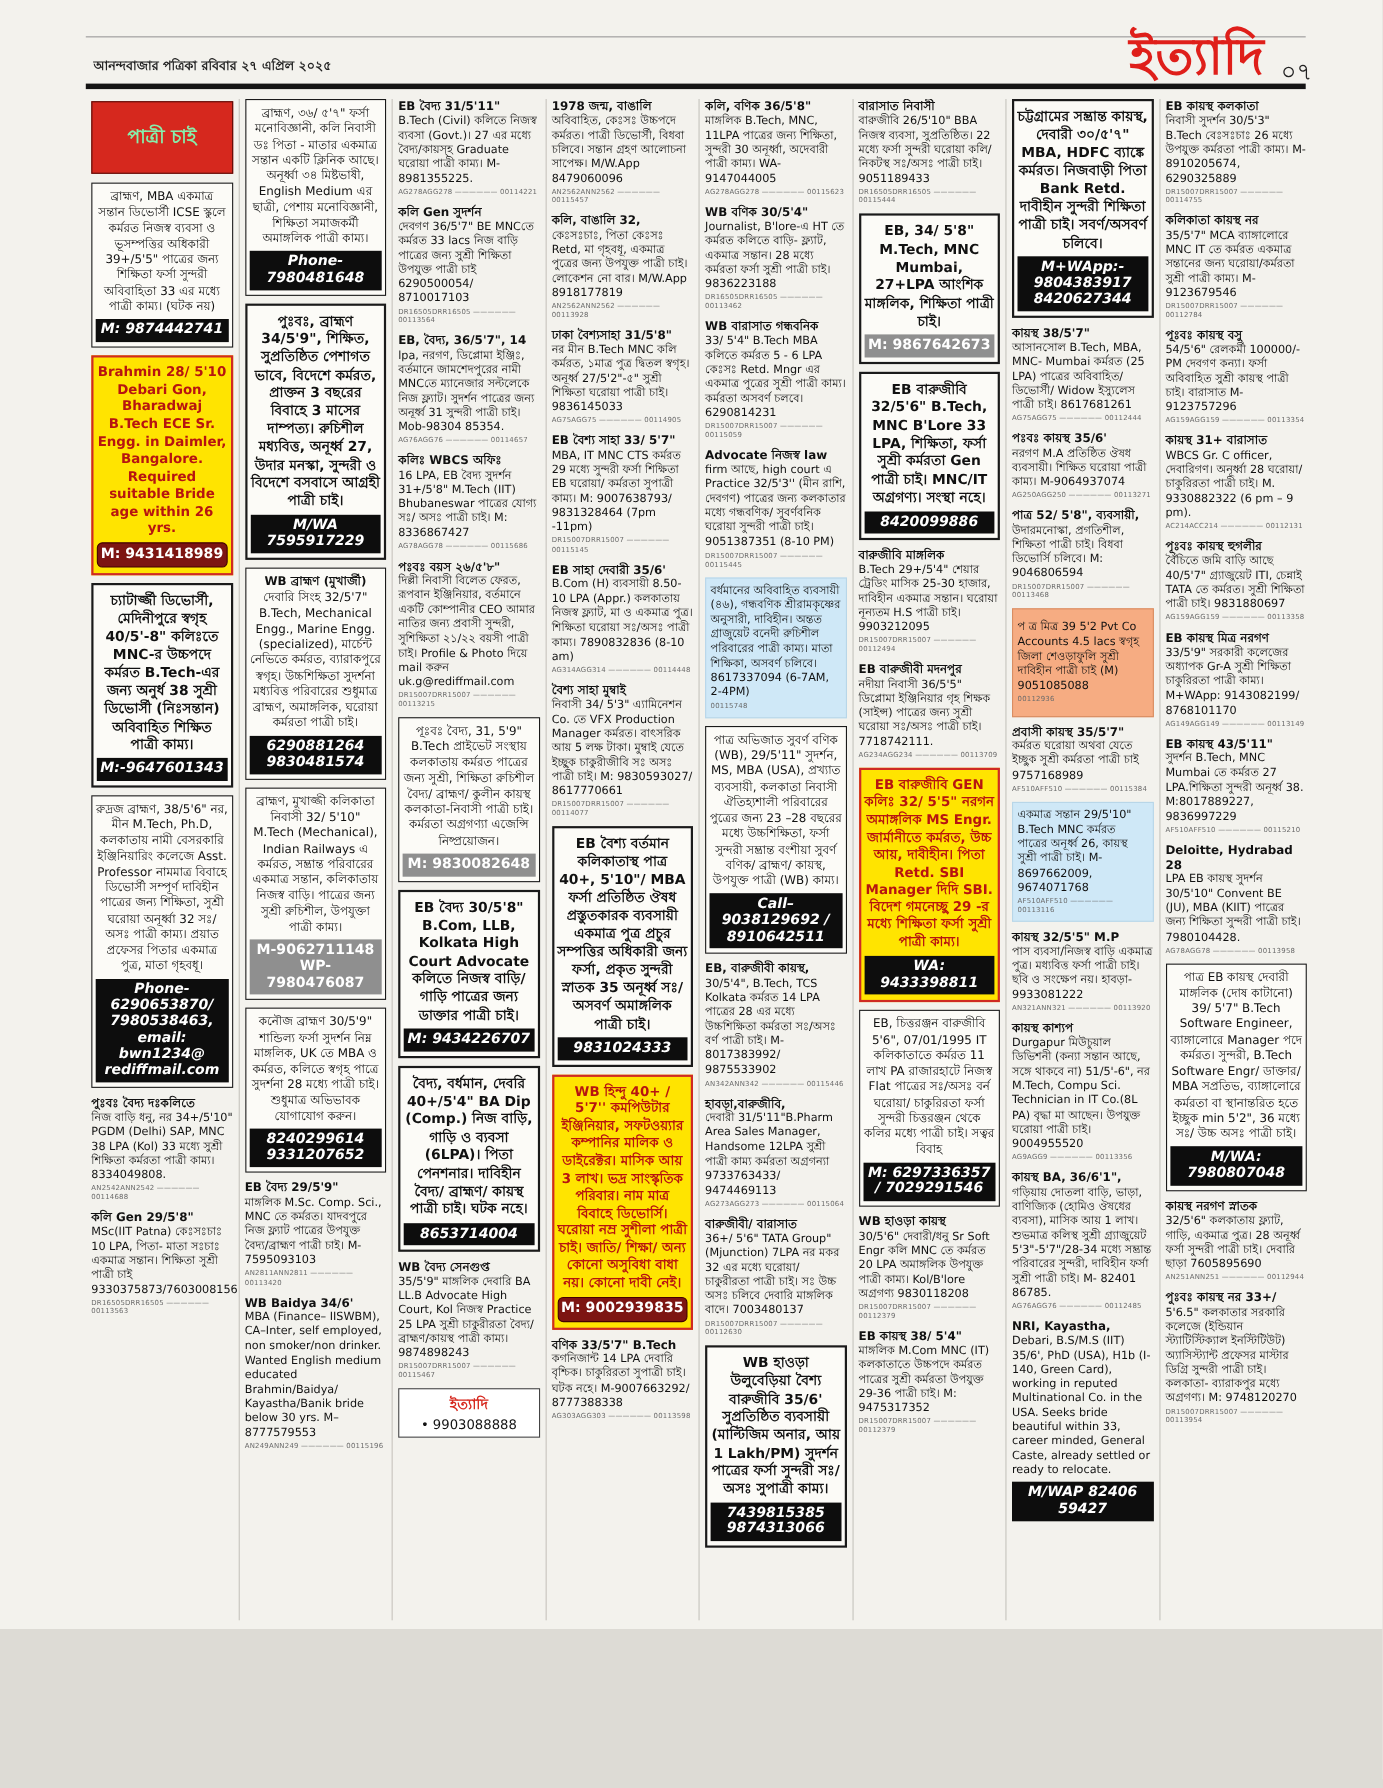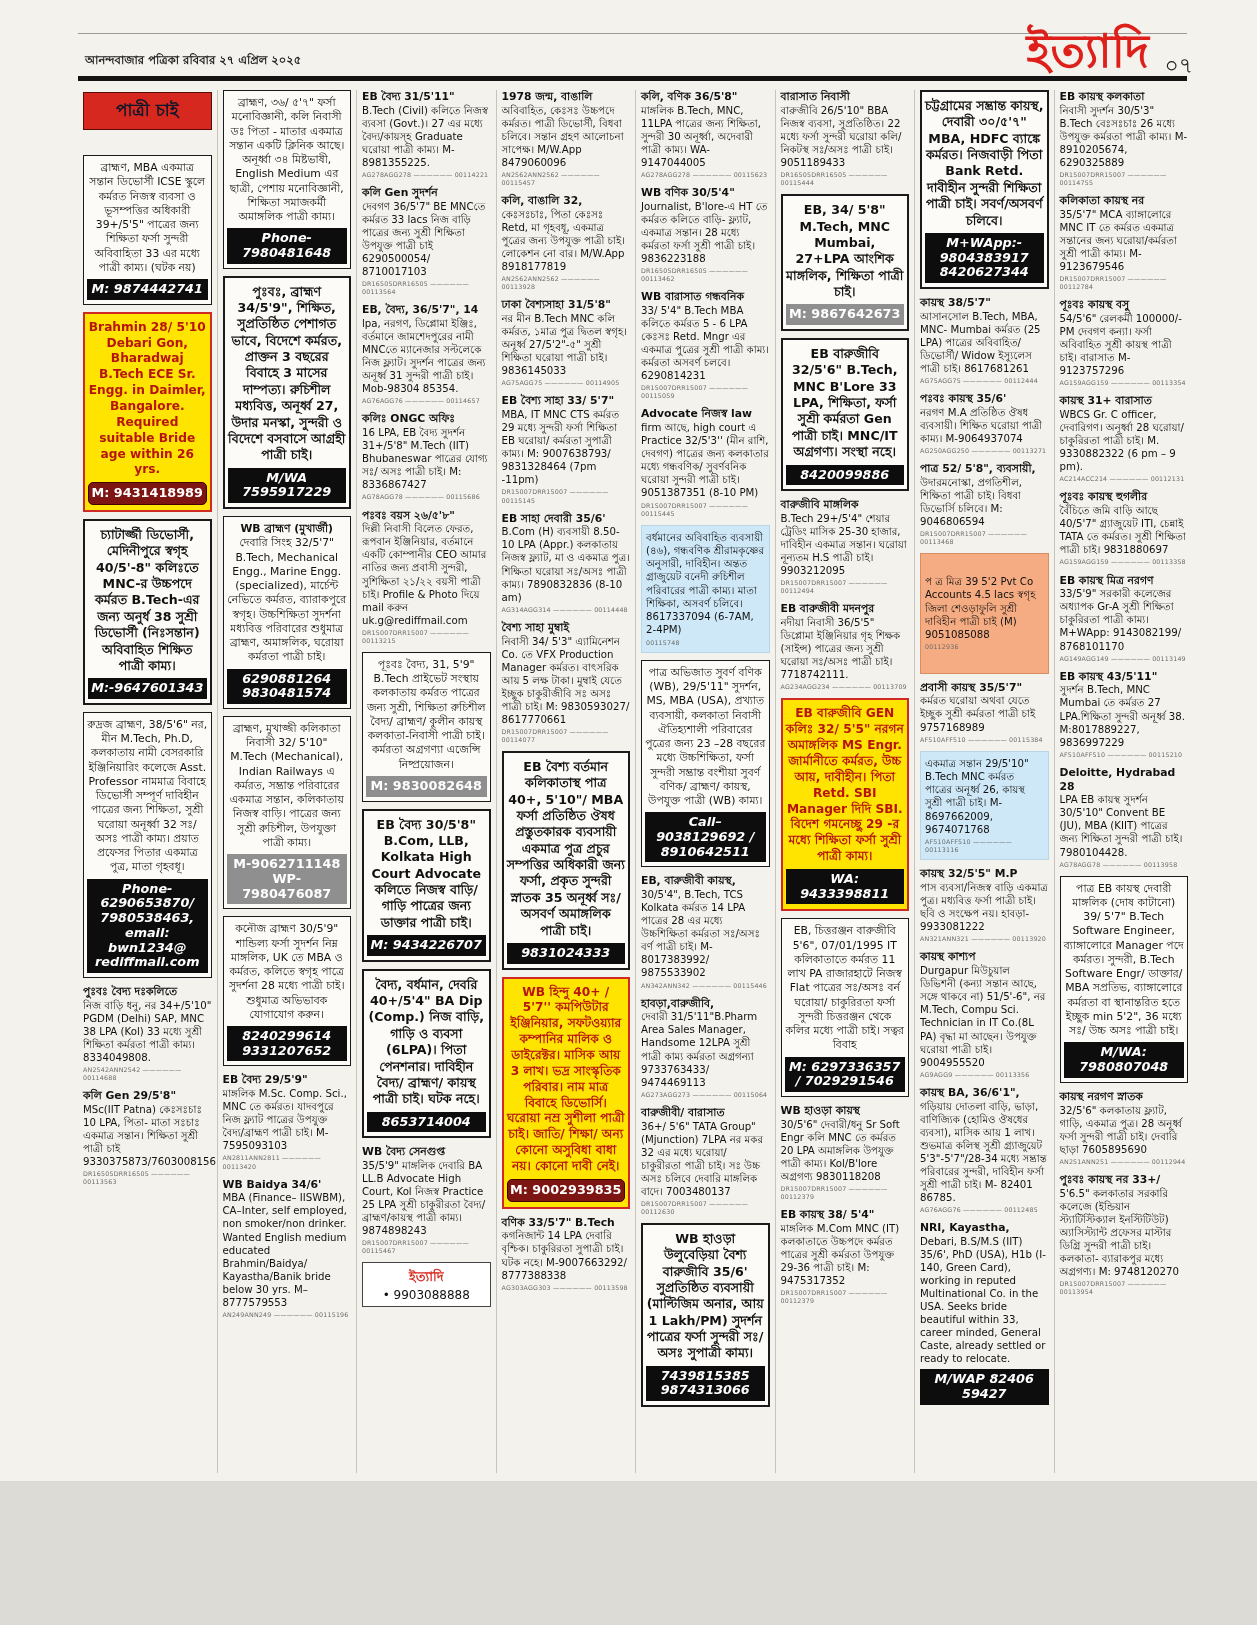--- a/index.html
+++ b/index.html
@@ -18,36 +18,36 @@
   .page-no { position:absolute; top:48px; right:64px; font-size:22px; color:#222; }
 
   .columns {
     position:absolute; top:90px; left:78px; right:64px; bottom:8px;
     display:flex; gap:0;
   }
   .col { flex:1 1 0; min-width:0; overflow:hidden; padding:0 5px; }
   .col + .col { border-left:1px solid #c6c4bd; }
 
   .section-label {
-    background:#d6281e; color:#0f172a; font-weight:bold; text-align:center;
-    font-size:17px; padding:4px 2px; border:1px solid #5a0d08; margin:2px 0 25px;
+    background:#d6281e; color:#86efac; font-weight:bold; text-align:center;
+    font-size:17px; padding:18px 2px; border:1px solid #5a0d08; margin:2px 0 8px;
   }
 
   .ad { margin-bottom:7px; background:transparent; }
   .ad.plain  { font-size:10.2px; line-height:1.28; text-align:left; }
   .ad.boxed  { border:1.5px solid #1a1a1a; padding:5px 3px 4px; text-align:center;
                font-size:10.8px; line-height:1.32; background:#fcfbf7; }
   .ad.boxedlg{ border:2px solid #1a1a1a; padding:6px 3px 4px; text-align:center;
                font-size:12.6px; font-weight:bold; line-height:1.3; background:#fcfbf7; }
   .ad.yellow { border:2.5px solid #cf2a24; background:#ffe400; color:#b71410;
                font-weight:bold; text-align:center; font-size:12.2px; line-height:1.3;
                padding:6px 3px 5px; }
   .ad.blue   { background:#cfe8f7; padding:5px 4px; font-size:10.2px; line-height:1.3;
                text-align:left; border:1px solid #b8d6e8; }
-  .ad.salmon { background:#f6ac82; padding:21px 4px; font-size:10.2px; line-height:1.3;
+  .ad.salmon { background:#f6ac82; padding:10px 4px; font-size:10.2px; line-height:1.3;
                text-align:left; border:1px solid #d98d62; }
   .ad.itjadi { border:1px solid #444; background:#fff; text-align:center;
                font-size:12px; padding:4px; }
   .ad .title { font-weight:bold; font-size:10.8px; }
   .ad.plain .title { display:block; }
   .ad .body  { display:block; }
   .ad.itjadi .title { color:#d6281e; font-size:13px; }
 
   .contact { display:block; margin-top:4px; text-align:center; font-weight:bold;
              padding:3px 1px; font-size:12.8px; line-height:1.15; word-wrap:break-word; }
@@ -135,21 +135,21 @@
           <span class="title">কলি Gen সুদর্শন </span>
           <span class="body">দেবগণ 36/5'7" BE MNCতে কর্মরত 33 lacs নিজ বাড়ি পাত্রের জন্য সুশ্রী শিক্ষিতা উপযুক্ত পাত্রী চাই 6290500054/ 8710017103</span>
           <span class="code">DR16505DRR16505 —————— 00113564</span>
         </div>
         <div class="ad plain">
           <span class="title">EB, বৈদ্য, 36/5'7", 14 </span>
           <span class="body">lpa, নরগণ, ডিপ্লোমা ইঞ্জিঃ, বর্তমানে জামশেদপুরের নামী MNCতে ম্যানেজার সল্টলেকে নিজ ফ্ল্যাট। সুদর্শন পাত্রের জন্য অনূর্ধ্ব 31 সুন্দরী পাত্রী চাই। Mob-98304 85354.</span>
           <span class="code">AG76AGG76 —————— 00114657</span>
         </div>
         <div class="ad plain">
-          <span class="title">কলিঃ ONGC অফিঃ </span>
+          <span class="title">কলিঃ WBCS অফিঃ </span>
           <span class="body">16 LPA, EB বৈদ্য সুদর্শন 31+/5'8" M.Tech (IIT) Bhubaneswar পাত্রের যোগ্য সঃ/ অসঃ পাত্রী চাই। M: 8336867427</span>
           <span class="code">AG78AGG78 —————— 00115686</span>
         </div>
         <div class="ad plain">
           <span class="title">পঃবঃ বয়স ২৬/৫'৮" </span>
           <span class="body">দিল্লী নিবাসী বিলেত ফেরত, রূপবান ইঞ্জিনিয়ার, বর্তমানে একটি কোম্পানীর CEO আমার নাতির জন্য প্রবাসী সুন্দরী, সুশিক্ষিতা ২১/২২ বয়সী পাত্রী চাই। Profile &amp; Photo দিয়ে mail করুন uk.g@rediffmail.com</span>
           <span class="code">DR15007DRR15007 —————— 00113215</span>
         </div>
         <div class="ad boxed">
           <span class="body">পূঃবঃ বৈদ্য, 31, 5'9" B.Tech প্রাইভেট সংস্থায় কলকাতায় কর্মরত পাত্রের জন্য সুশ্রী, শিক্ষিতা রুচিশীল বৈদ্য/ ব্রাহ্মণ/ কুলীন কায়স্থ কলকাতা-নিবাসী পাত্রী চাই। কর্মরতা অগ্রগণ্যা এজেন্সি নিষ্প্রয়োজন।</span>

